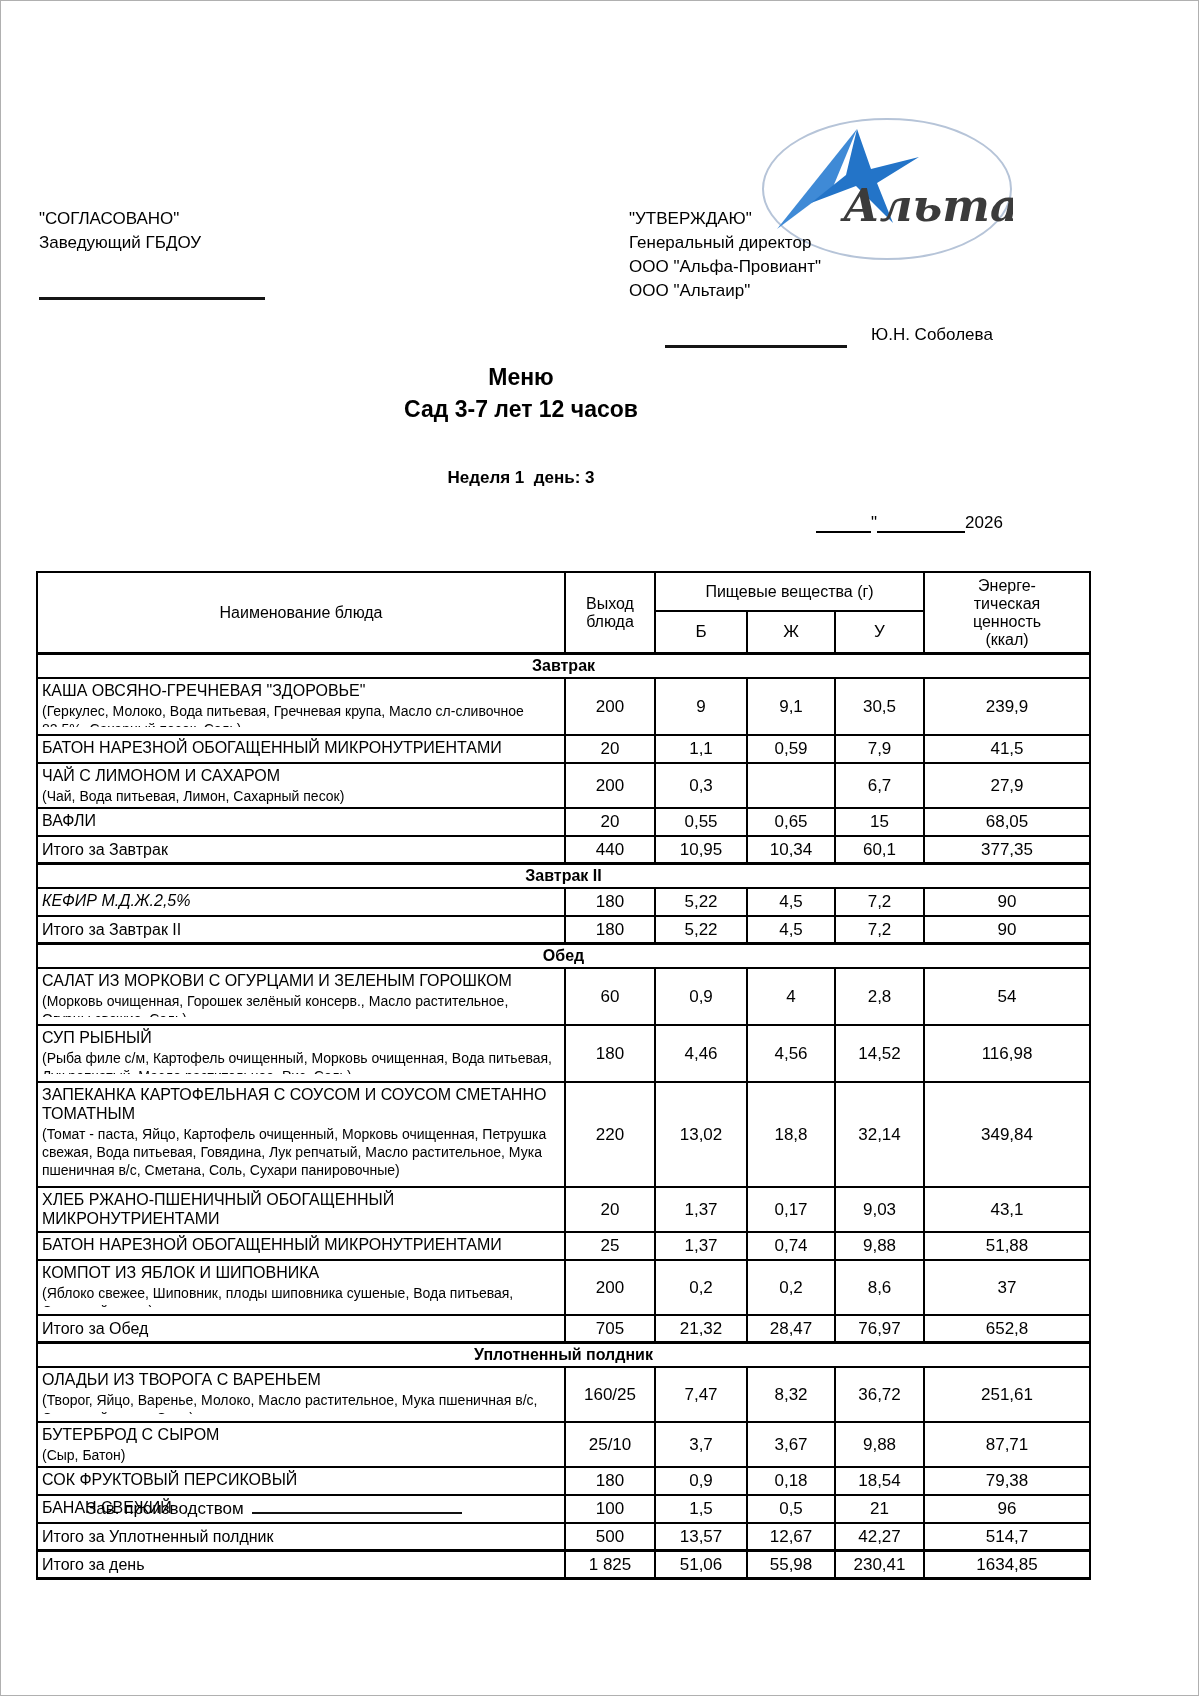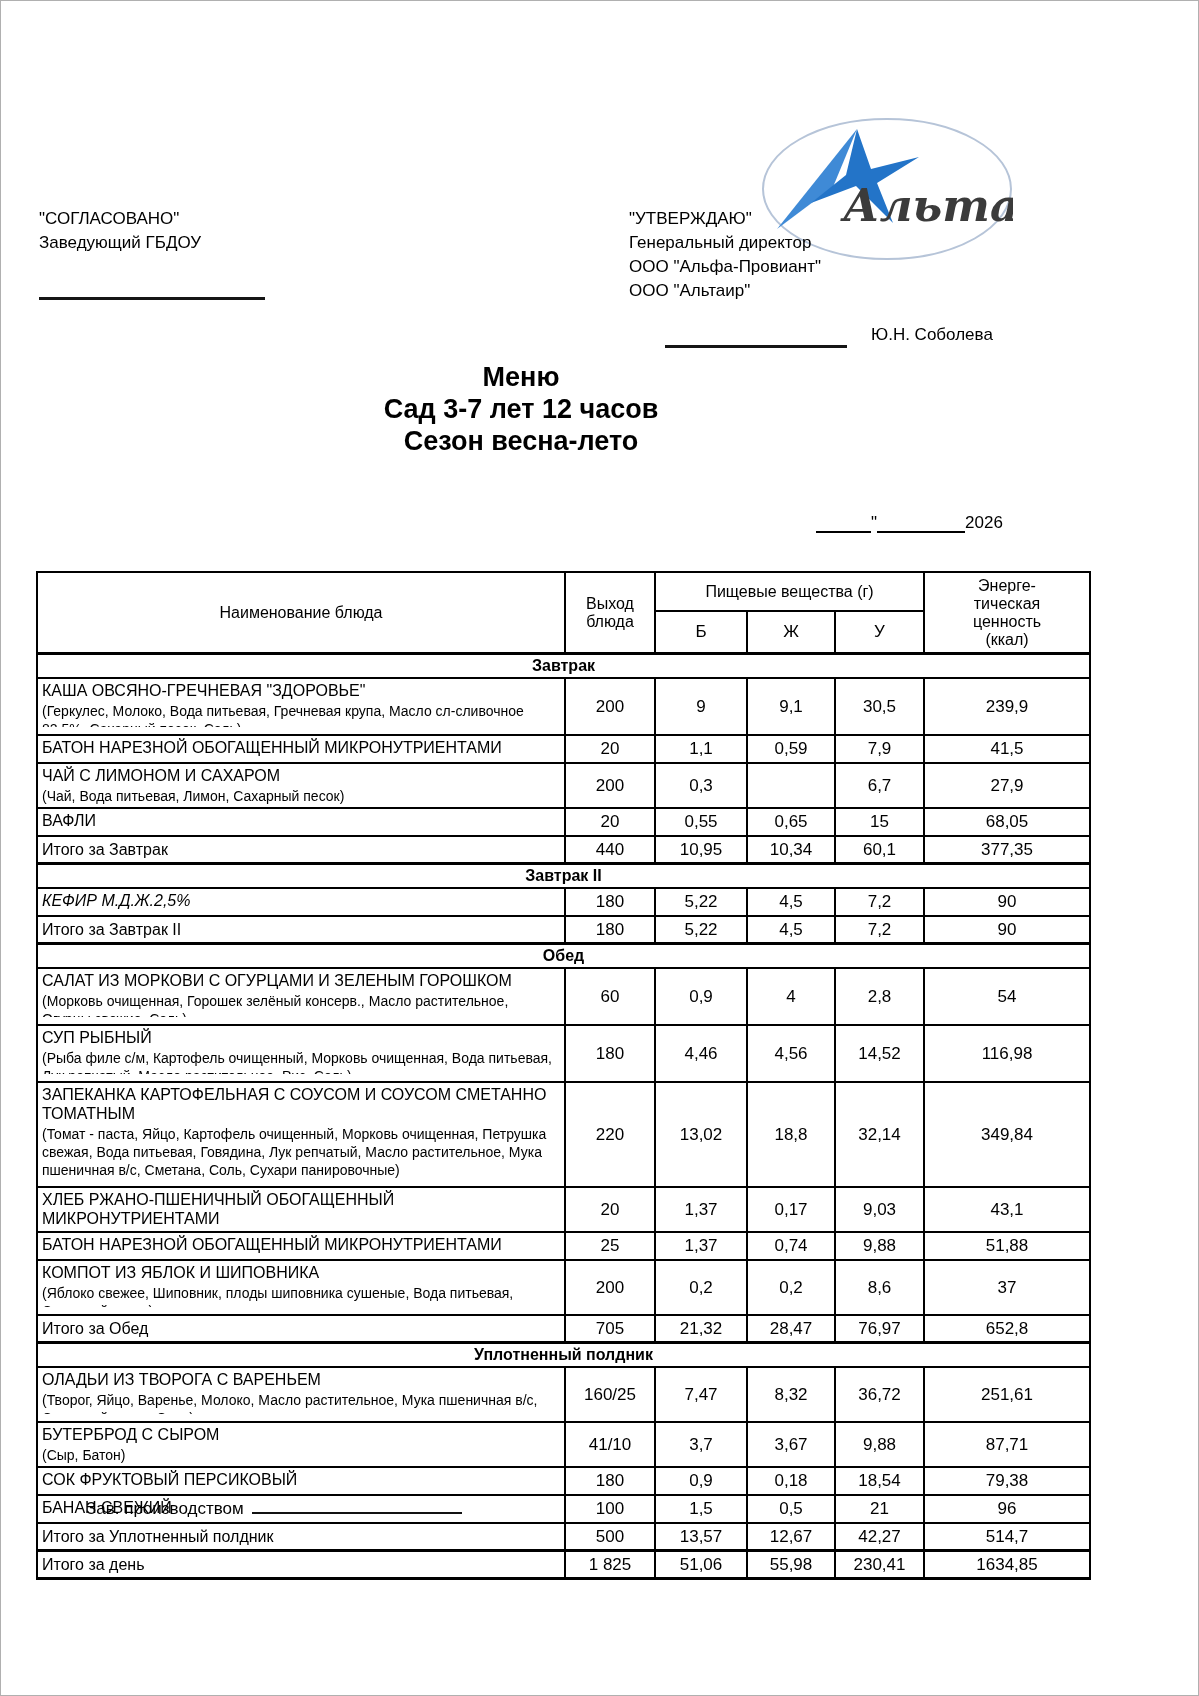--- a/index.html
+++ b/index.html
@@ -7,21 +7,21 @@
         font-family:"Liberation Sans",sans-serif;color:#000;
         border:1px solid #b0b0b0;box-sizing:border-box;overflow:hidden;margin:0 auto;}
   .abs{position:absolute;}
   .hblock{font-size:17px;line-height:24px;}
   .sigline{border-bottom:3px solid #151515;height:0;}
   .logo-wrap{left:760px;top:116px;width:252px;height:145px;z-index:0;}
   .approved-block{left:628px;top:206px;z-index:2;}
   .agreed-block{left:38px;top:206px;}
   .signer{left:870px;top:324px;font-size:17px;z-index:2;}
   .title-block{left:0;top:360px;width:1040px;text-align:center;
-               font-weight:bold;font-size:27px;line-height:32px;}
+               font-weight:bold;font-size:23px;line-height:32px;}
   .weekday{left:0;top:467px;width:1040px;text-align:center;
            font-weight:bold;font-size:17px;white-space:pre;}
   .dateline{left:815px;top:512px;font-size:17px;}
   .dl-seg{display:inline-block;border-bottom:2px solid #000;height:17px;vertical-align:bottom;}
   .dl-seg.s1{width:55px;}
   .dl-seg.s2{width:88px;}
 
   table.menu{position:absolute;left:35px;top:570px;width:1053px;
              border-collapse:collapse;table-layout:fixed;border:2px solid #000;}
   .menu th,.menu td{border:2px solid #000;padding:0;}
@@ -69,22 +69,22 @@
     <div>Генеральный директор</div>
     <div>ООО "Альфа-Провиант"</div>
     <div>ООО "Альтаир"</div>
   </div>
   <div class="abs sigline" style="left:664px;top:344px;width:182px;"></div>
   <div class="abs signer">Ю.Н. Соболева</div>
 
   <div class="abs title-block">
     <div>Меню</div>
     <div>Сад 3-7 лет 12 часов</div>
-    <div>Сезон весна-лето</div>
-  </div>
+  </div>
+  <div class="abs weekday">Неделя 1  день: 3</div>
 
   <div class="abs dateline">
     <span class="dl-seg s1"></span><span>"</span><span class="dl-seg s2"></span><span>2026</span>
   </div>
 
   <table class="menu">
     <colgroup>
       <col style="width:528px">
         <col style="width:90px">
         <col style="width:92px">
@@ -297,21 +297,21 @@
           <td class="num">36,72</td>
           <td class="num">251,61</td>
         </tr>
         <tr>
           <td class="namecell" style="height: 40px;">
             <div class="nwrap">
               <div class="dish">БУТЕРБРОД С СЫРОМ</div>
               <div class="ingr">(Сыр, Батон)</div>
             </div>
           </td>
-          <td class="num">41/10</td>
+          <td class="num">25/10</td>
           <td class="num">3,7</td>
           <td class="num">3,67</td>
           <td class="num">9,88</td>
           <td class="num">87,71</td>
         </tr>
         <tr>
           <td class="namecell" style="height: 23px;">
             <div class="nwrap">
               <div class="dish">СОК ФРУКТОВЫЙ ПЕРСИКОВЫЙ</div>
             </div>

